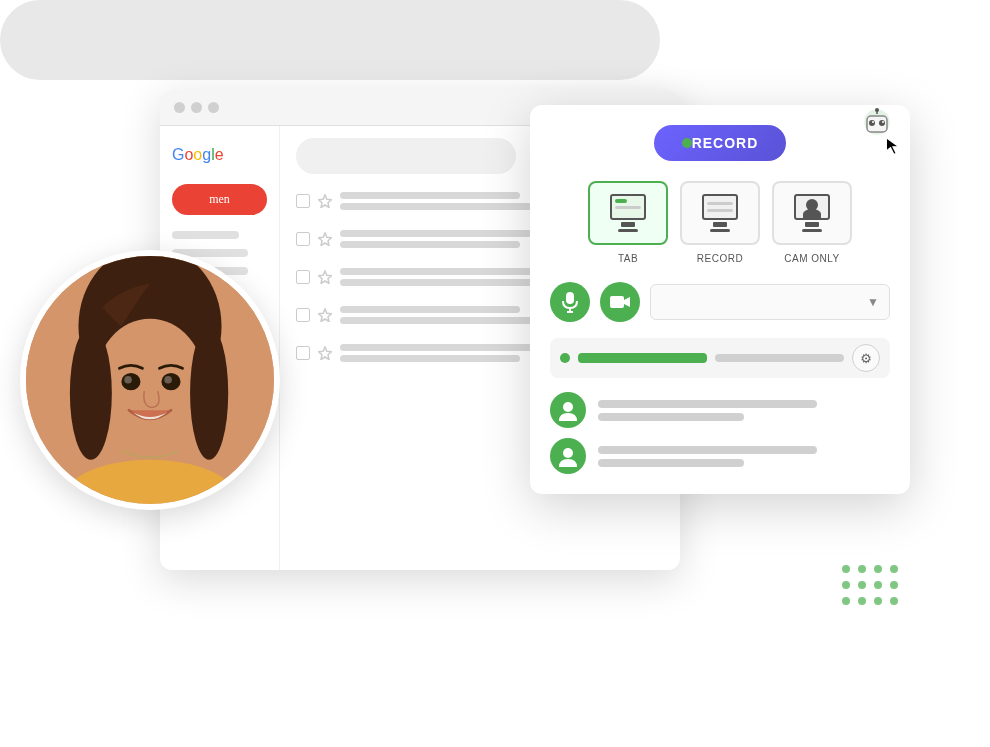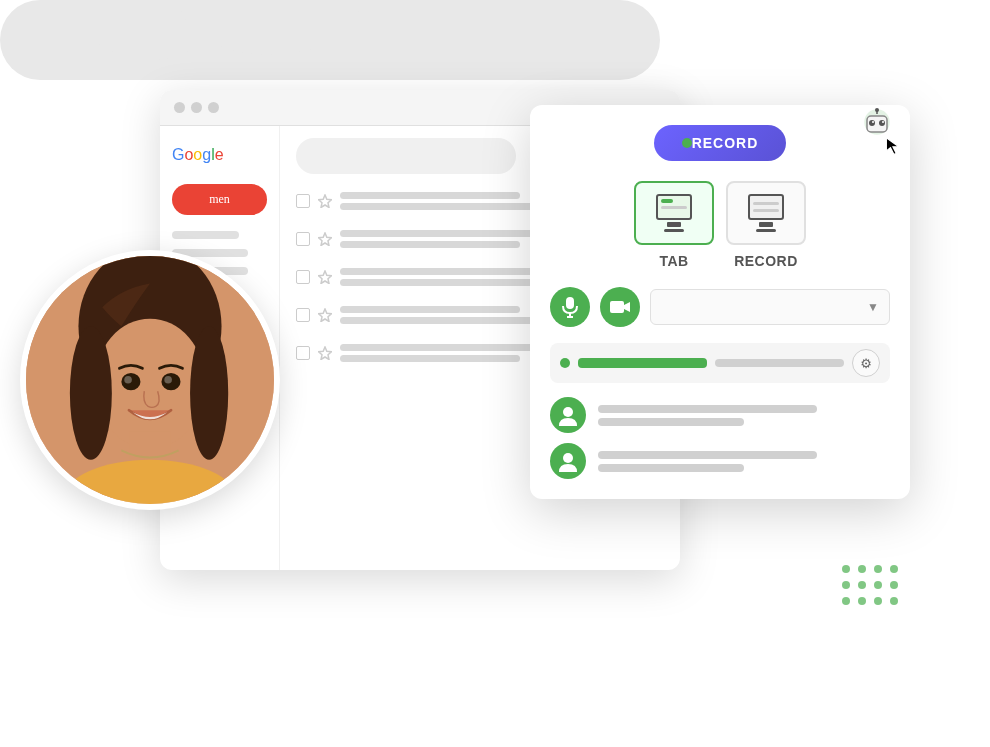--- a/index.html
+++ b/index.html
@@ -270,22 +270,22 @@
       background: #fafafa;
       position: relative;
     }
 
     .mode-icon-box.active {
       border-color: #4CAF50;
       background: #f0fff4;
     }
 
     .mode-label {
-      font-size: 14px;
-      font-weight: 700;
+      font-size: 10px;
+      font-weight: 400;
       color: #555;
       letter-spacing: 0.5px;
     }
 
     
     .audio-controls {
       display: flex;
       align-items: center;
       gap: 10px;
       margin-bottom: 16px;
@@ -714,20 +714,34 @@
               <div class="screen-content-line" style="top:6px"></div>
               <div class="screen-content-line" style="top:13px"></div>
             </div>
             <div class="screen-stand"></div>
             <div class="screen-base"></div>
           </div>
         </div>
         <span class="mode-label">RECORD</span>
       </div>
 
+      <div class="mode-option">
+        <div class="mode-icon-box">
+          <div class="monitor-icon">
+            <div class="screen-rect gray-bg" style="position:relative">
+
+              <div class="cam-head"></div>
+              <div class="cam-body"></div>
+            </div>
+            <div class="screen-stand"></div>
+            <div class="screen-base"></div>
+          </div>
+        </div>
+        <span class="mode-label">CAM ONLY</span>
+      </div>
     </div>
 
     <div class="audio-controls">
       <button class="audio-btn mic">
         <svg width="18" height="22" viewBox="0 0 18 22" fill="white">
           <rect x="5" y="1" width="8" height="12" rx="4" fill="white"></rect>
           <path d="M2 10 Q2 17 9 17 Q16 17 16 10" stroke="white" stroke-width="2" fill="none"></path>
           <line x1="9" y1="17" x2="9" y2="21" stroke="white" stroke-width="2"></line>
           <line x1="6" y1="21" x2="12" y2="21" stroke="white" stroke-width="2"></line>
         </svg>

